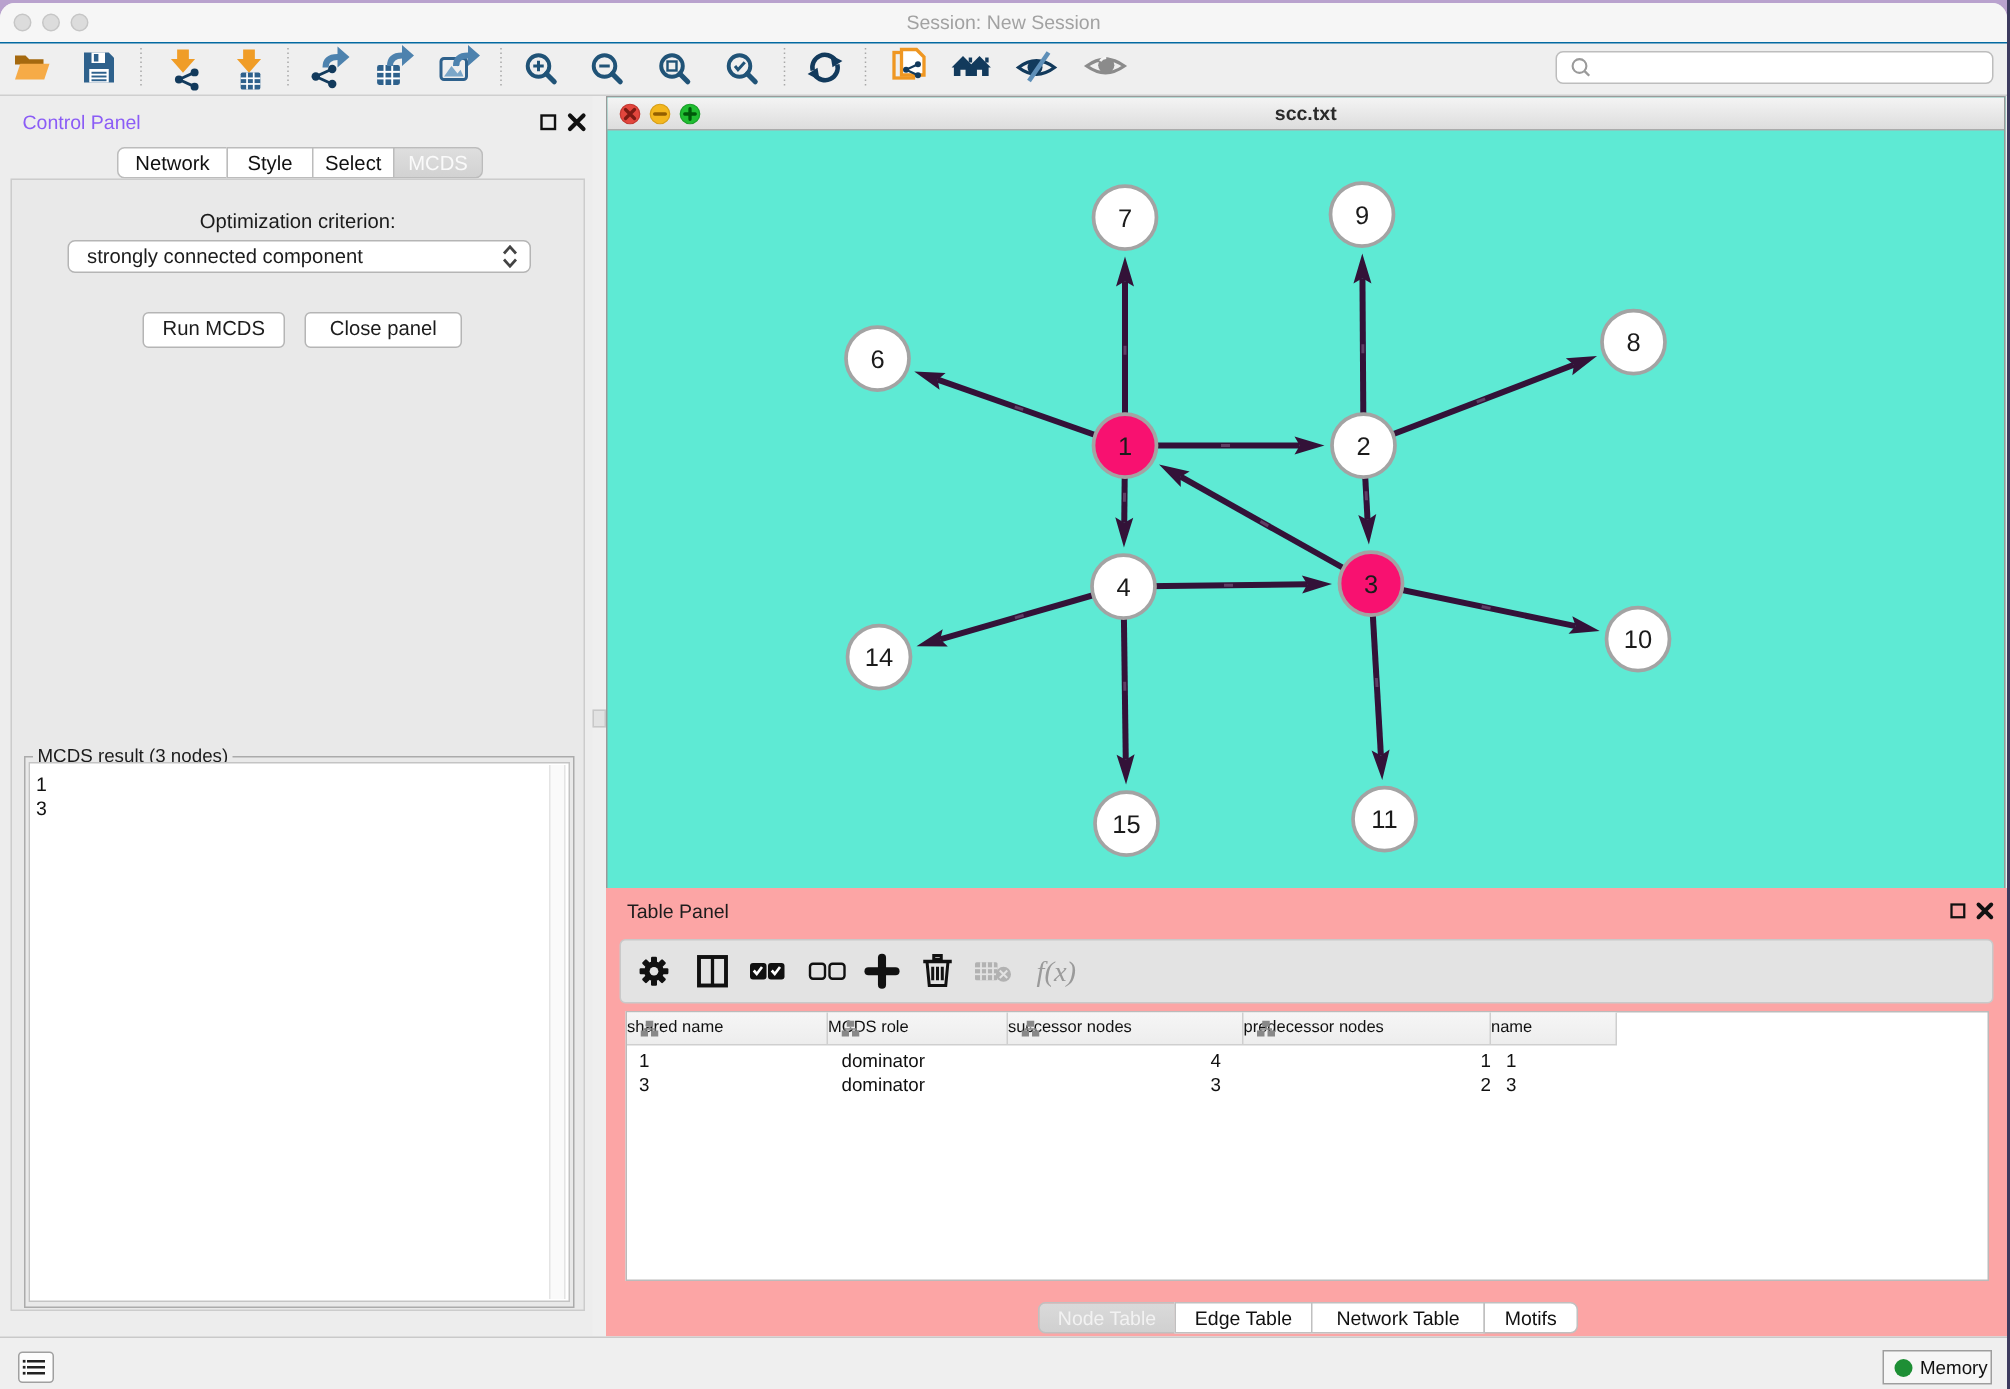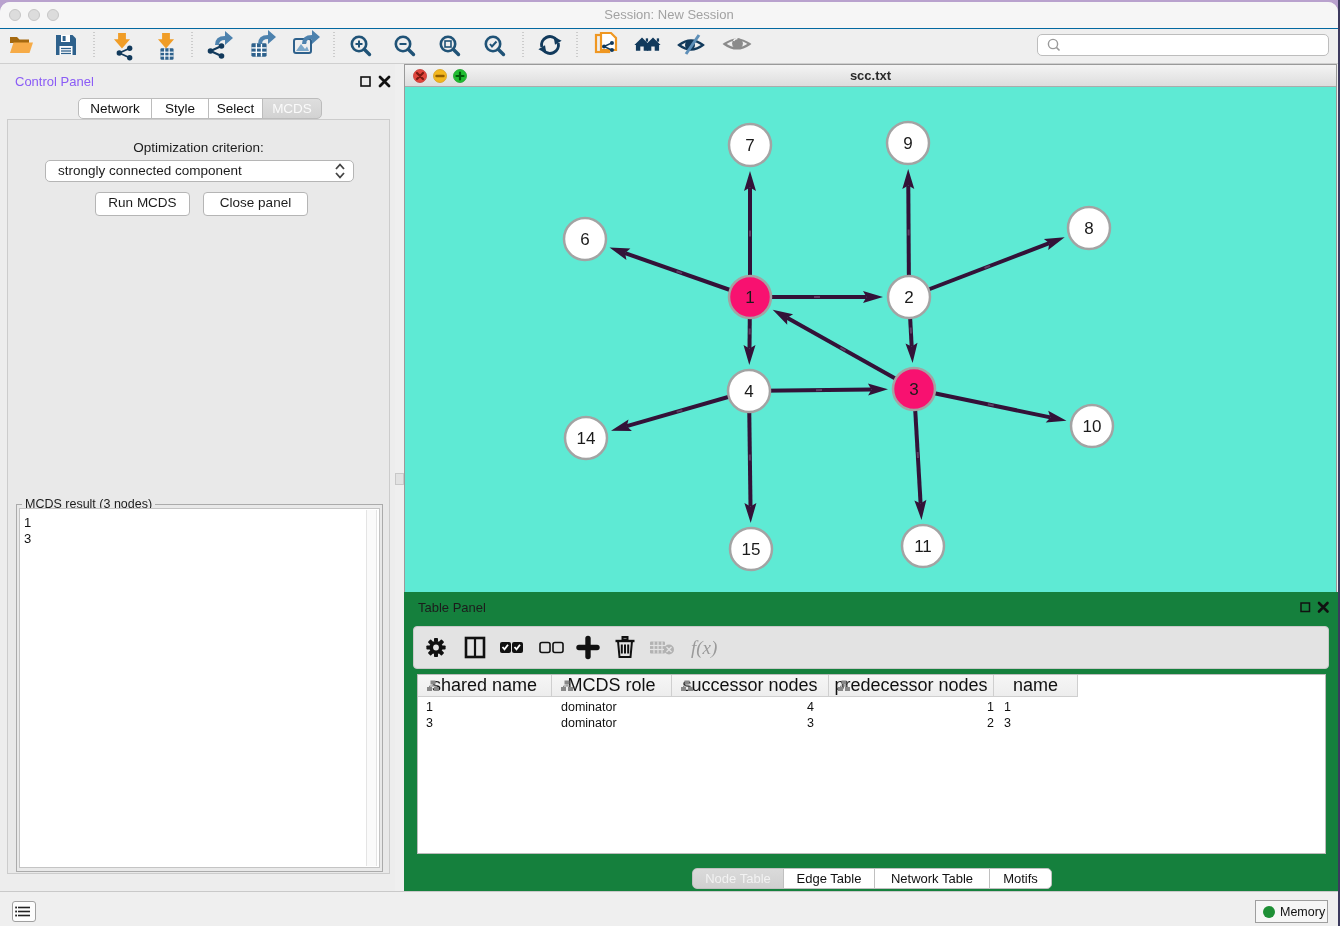--- a/index.html
+++ b/index.html
@@ -15,33 +15,33 @@
 #wtitle{position:absolute;top:5px;left:0;width:100%;text-align:center;
   font-size:13px;color:#a2a2a2;}
 #toolbar{position:absolute;left:0;top:27px;width:100%;height:34px;background:#efefef;
   border-bottom:1px solid #cfcfcf;}
 #searchbox{position:absolute;left:1037px;top:5px;width:290px;height:20px;
   background:#fff;border:1px solid #bdbdbd;border-radius:5px;}
 .cptab{position:absolute;top:0;height:21px;background:#fff;border:1px solid #bcbcbc;
   box-sizing:border-box;text-align:center;font-size:13.5px;color:#111;padding-top:2px;}
 .cptab.sel{background:linear-gradient(#dedede,#d2d2d2);color:#fafafa;}
 .cpbtn{position:absolute;height:20px;background:#fff;border:1px solid #b5b5b5;border-radius:4px;
-  text-align:center;font-size:13.5px;color:#1c1c1c;padding-top:2px;}
+  text-align:center;font-size:13.5px;color:#1c1c1c;padding-top:2px;margin-top:16px;}
 #mcdsfs{position:absolute;left:8px;top:384px;width:365px;height:366px;
   border:1px solid #ababab;}
 #mcdsleg{position:absolute;top:-8px;left:5px;background:#e9e9e9;padding:0 3px;
   font-size:12.5px;color:#1c1c1c;}
 #mcdsta{position:absolute;left:2px;top:3px;width:359px;height:358px;background:#fff;
   border:1px solid #c4c4c4;font-size:13px;color:#111;line-height:16px;}
 #mcdssb{position:absolute;right:2px;top:1px;width:9px;height:356px;background:#fafafa;
   border-left:1px solid #e4e4e4;border-right:1px solid #e4e4e4;}
 .trow{position:absolute;left:0;height:16px;width:100%;font-size:12.5px;color:#111;}
 .trow span{position:absolute;top:1px;}
 .hcell{position:absolute;top:0;height:21px;border-right:1px solid #cfcfcf;
-  font-size:18px;color:#111;text-align:center;line-height:21px;box-sizing:border-box;}
+  font-size:11px;color:#111;text-align:left;line-height:21px;box-sizing:border-box;}
 .hico{position:absolute;left:9px;top:5px;}
 .btab{position:absolute;top:0;height:21px;background:#fff;border:1px solid #c0c0c0;
   box-sizing:border-box;text-align:center;font-size:13px;color:#111;padding-top:2px;}
 .btab.sel{background:linear-gradient(#dadada,#d0d0d0);color:#f2f2f2;}
 </style>
 </head>
 <body>
 <div id="win">
  <div id="titlebar">
   <div class="tl" style="left:9px;"></div>
@@ -313,21 +313,21 @@
           <text x="914" y="396">3</text>
     <text x="586" y="445">14</text>
           <text x="1092" y="433">10</text>
     <text x="751" y="556">15</text>
           <text x="923" y="553">11</text>
    </g>
   </svg>
   <div style="position:absolute;left:461px;bottom:1px;width:9px;height:5px;background:#d6d6d6;border:1px solid #bdbdbd;box-sizing:border-box;"></div>
  </div>
  <div style="position:absolute;left:395px;top:471px;width:9px;height:12px;background:#e2e2e2;border:1px solid #c8c8c8;box-sizing:border-box;"></div>
- <div id="tablepanel" style="position:absolute;left:404px;top:590px;width:934px;height:299px;background:#15803d;">
+ <div id="tablepanel" style="position:absolute;left:404px;top:590px;width:934px;height:299px;background:#fca5a5;">
   <div style="position:absolute;left:14px;top:8px;font-size:13px;color:#1c1c1c;">Table Panel</div>
   <svg width="40" height="16" style="position:absolute;left:894px;top:8px;">
     <rect x="3" y="3" width="8.5" height="8.5" fill="none" stroke="#111" stroke-width="1.5"></rect>
     <path d="M 21 3 L 29.5 11.5 M 29.5 3 L 21 11.5" stroke="#111" stroke-width="2.6" stroke-linecap="round"></path>
   </svg>
   <div style="position:absolute;left:9px;top:34px;width:914px;height:41px;background:#e3e3e3;border:1px solid #c9c9c9;border-radius:4px;">
    <svg width="330" height="41" style="position:absolute;left:0;top:0;">
     <g transform="translate(22,20.5)">
       <circle cx="0" cy="0" r="6.6" fill="#111"></circle>
       <g fill="#111">

